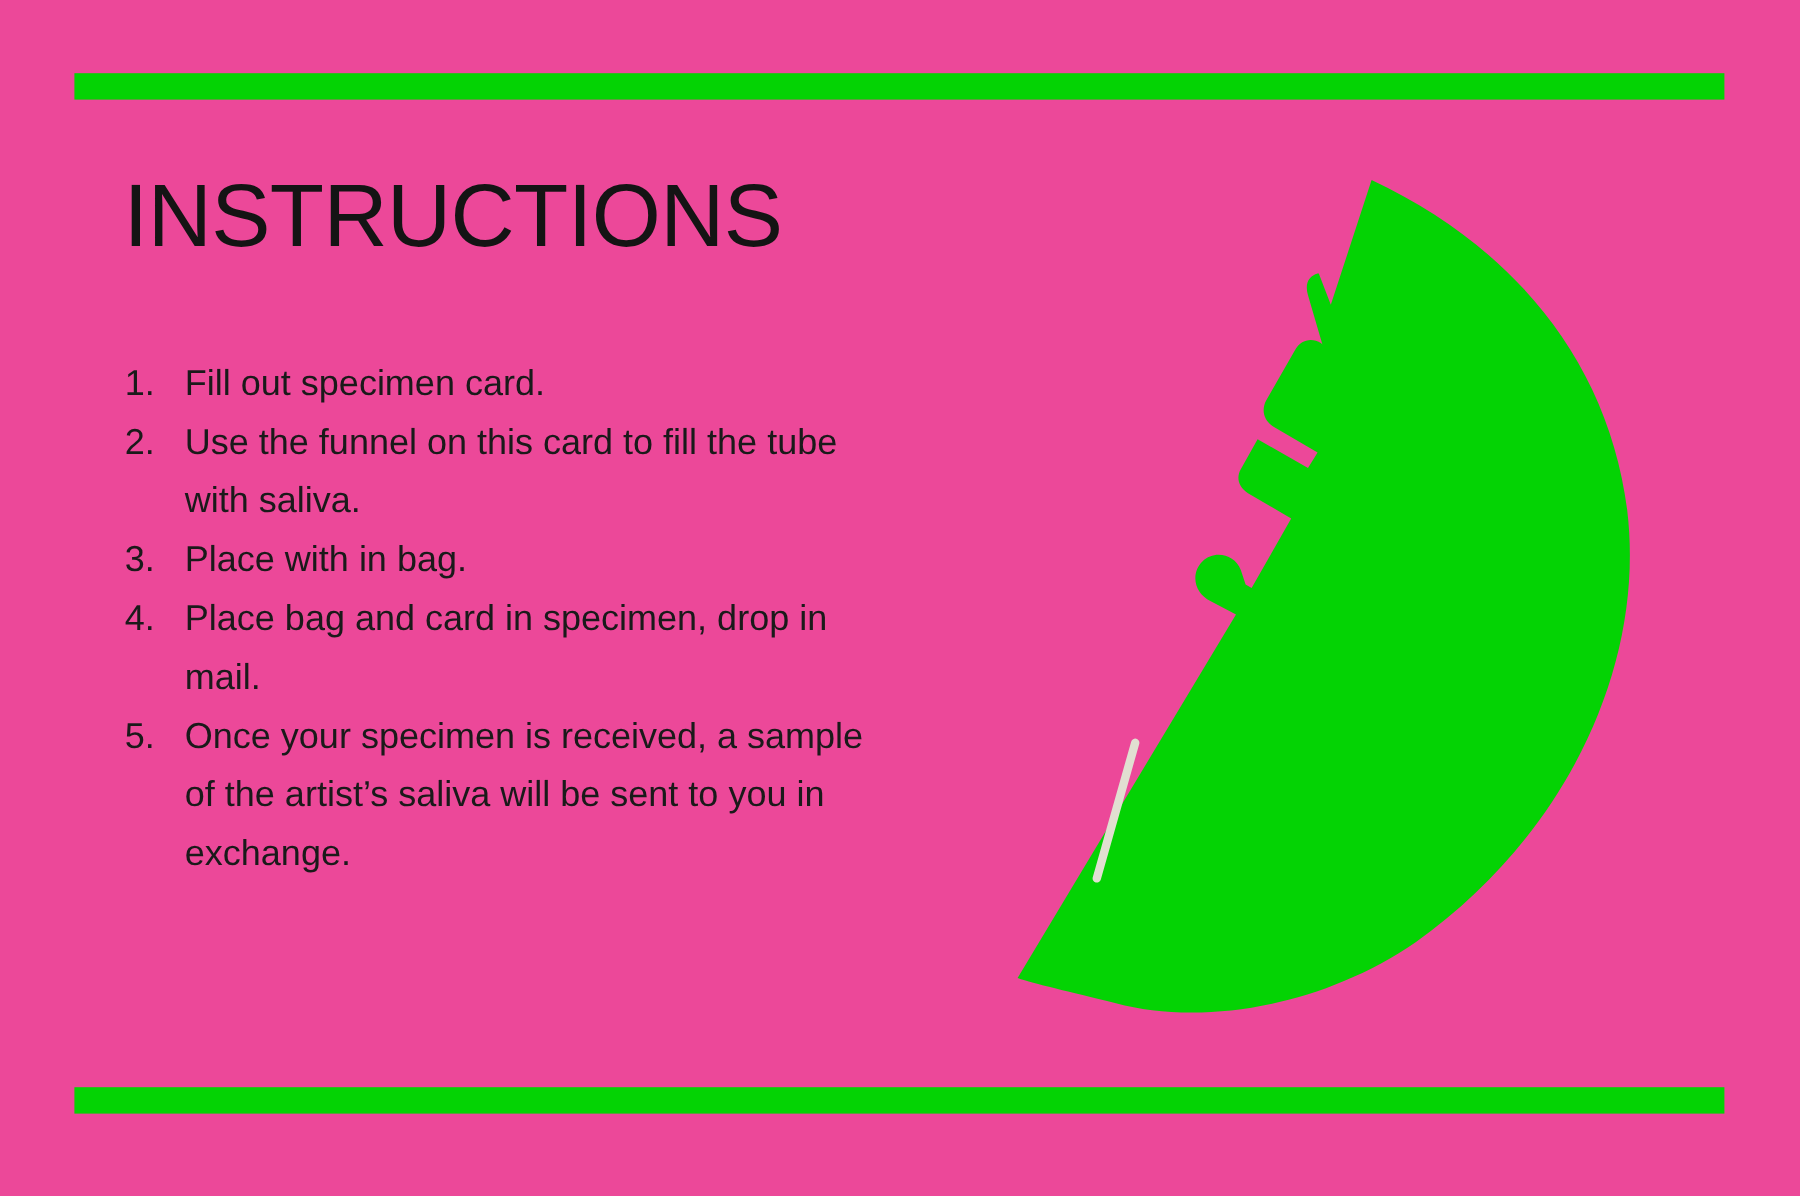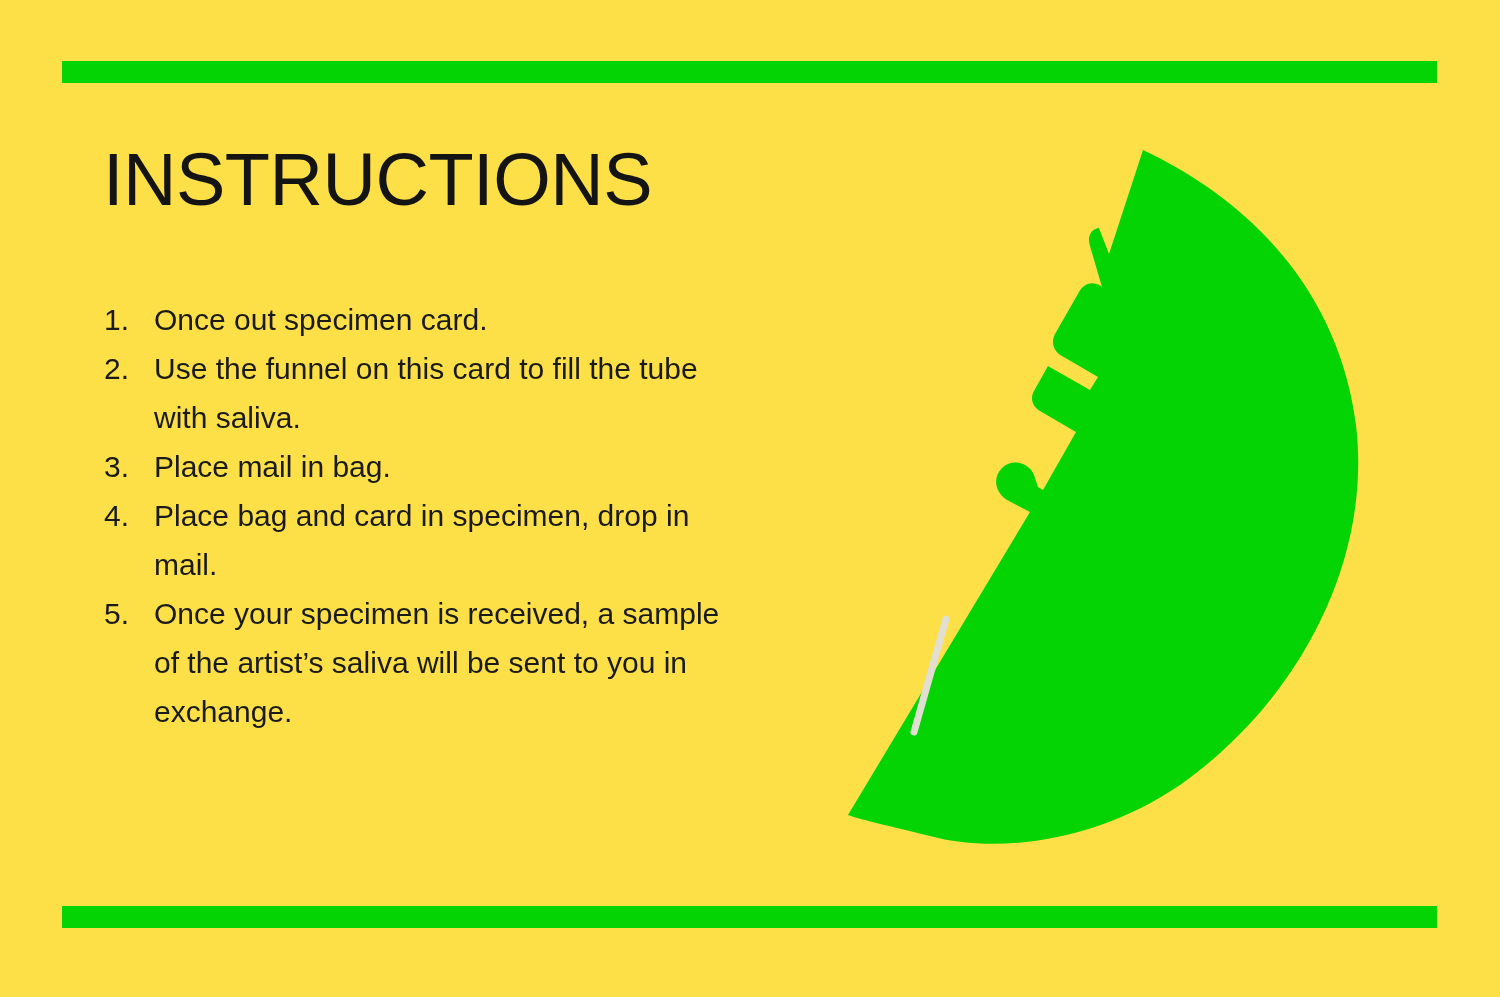--- a/index.html
+++ b/index.html
@@ -9,21 +9,21 @@
   body {
     width: 1500px;
     height: 997px;
     overflow: hidden;
     font-family: "Liberation Sans", sans-serif;
   }
   #card {
     position: relative;
     width: 1500px;
     height: 997px;
-    background: #fde047;
+    background: #ec4899;
     overflow: hidden;
   }
   .rule {
     position: absolute;
     left: 62px;
     width: 1375px;
     height: 22px;
     background: #04d304;
   }
   #rule-top { top: 61px; }
@@ -81,29 +81,29 @@
 
 <div id="card">
 
   <div class="rule" id="rule-top"></div>
 
   <h1 id="title">INSTRUCTIONS</h1>
 
   <ol id="steps">
     <li>
       <span class="num">1.</span>
-      <span class="txt">Once out specimen card.</span>
+      <span class="txt">Fill out specimen card.</span>
     </li>
     <li>
       <span class="num">2.</span>
       <span class="txt">Use the funnel on this card to fill the tube with saliva.</span>
     </li>
     <li>
       <span class="num">3.</span>
-      <span class="txt">Place mail in bag.</span>
+      <span class="txt">Place with in bag.</span>
     </li>
     <li>
       <span class="num">4.</span>
       <span class="txt">Place bag and card in specimen, drop in mail.</span>
     </li>
     <li>
       <span class="num">5.</span>
       <span class="txt">Once your specimen is received, a sample of the artist’s saliva will be sent to you in exchange.</span>
     </li>
   </ol>

